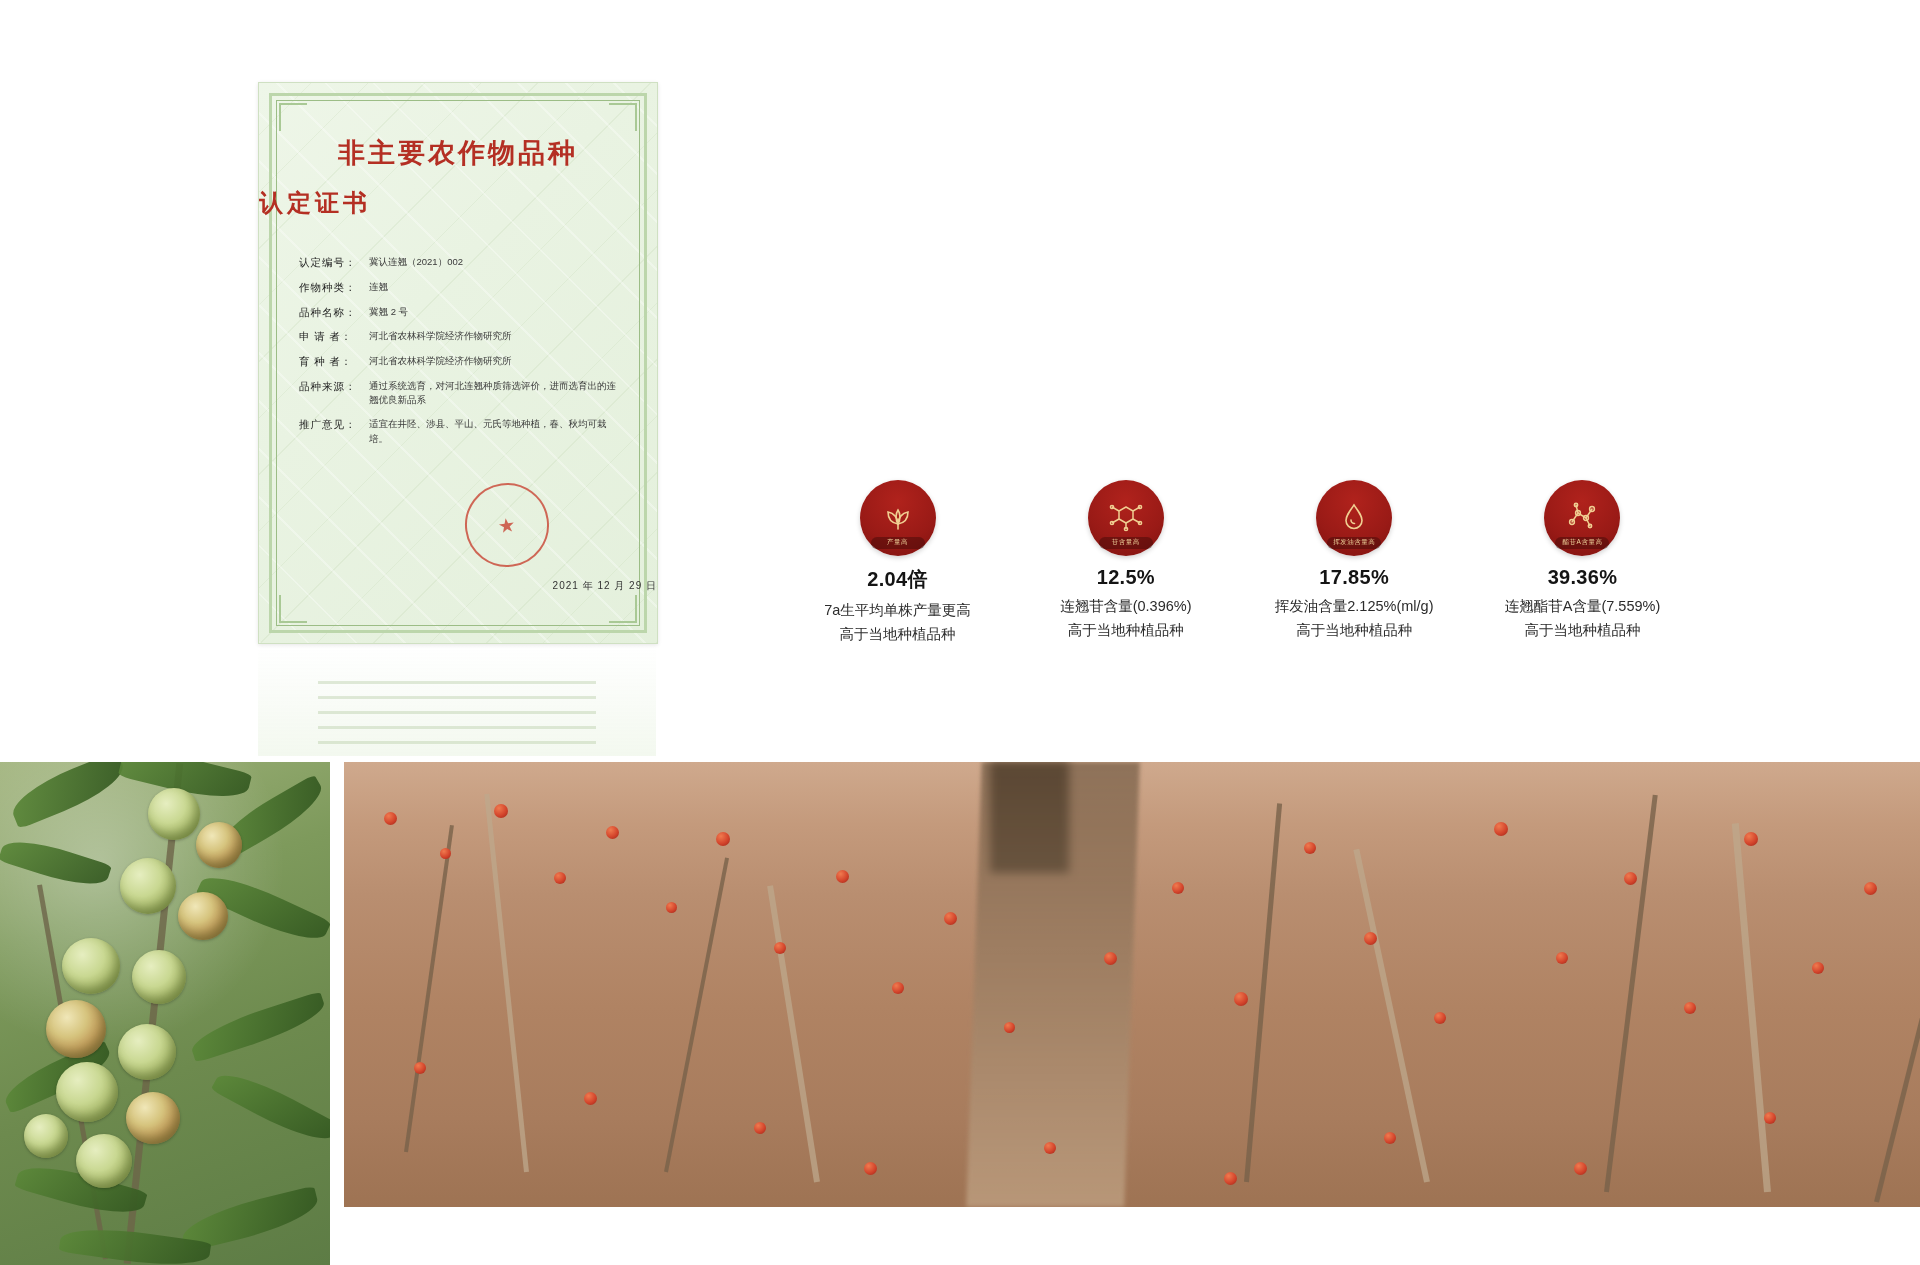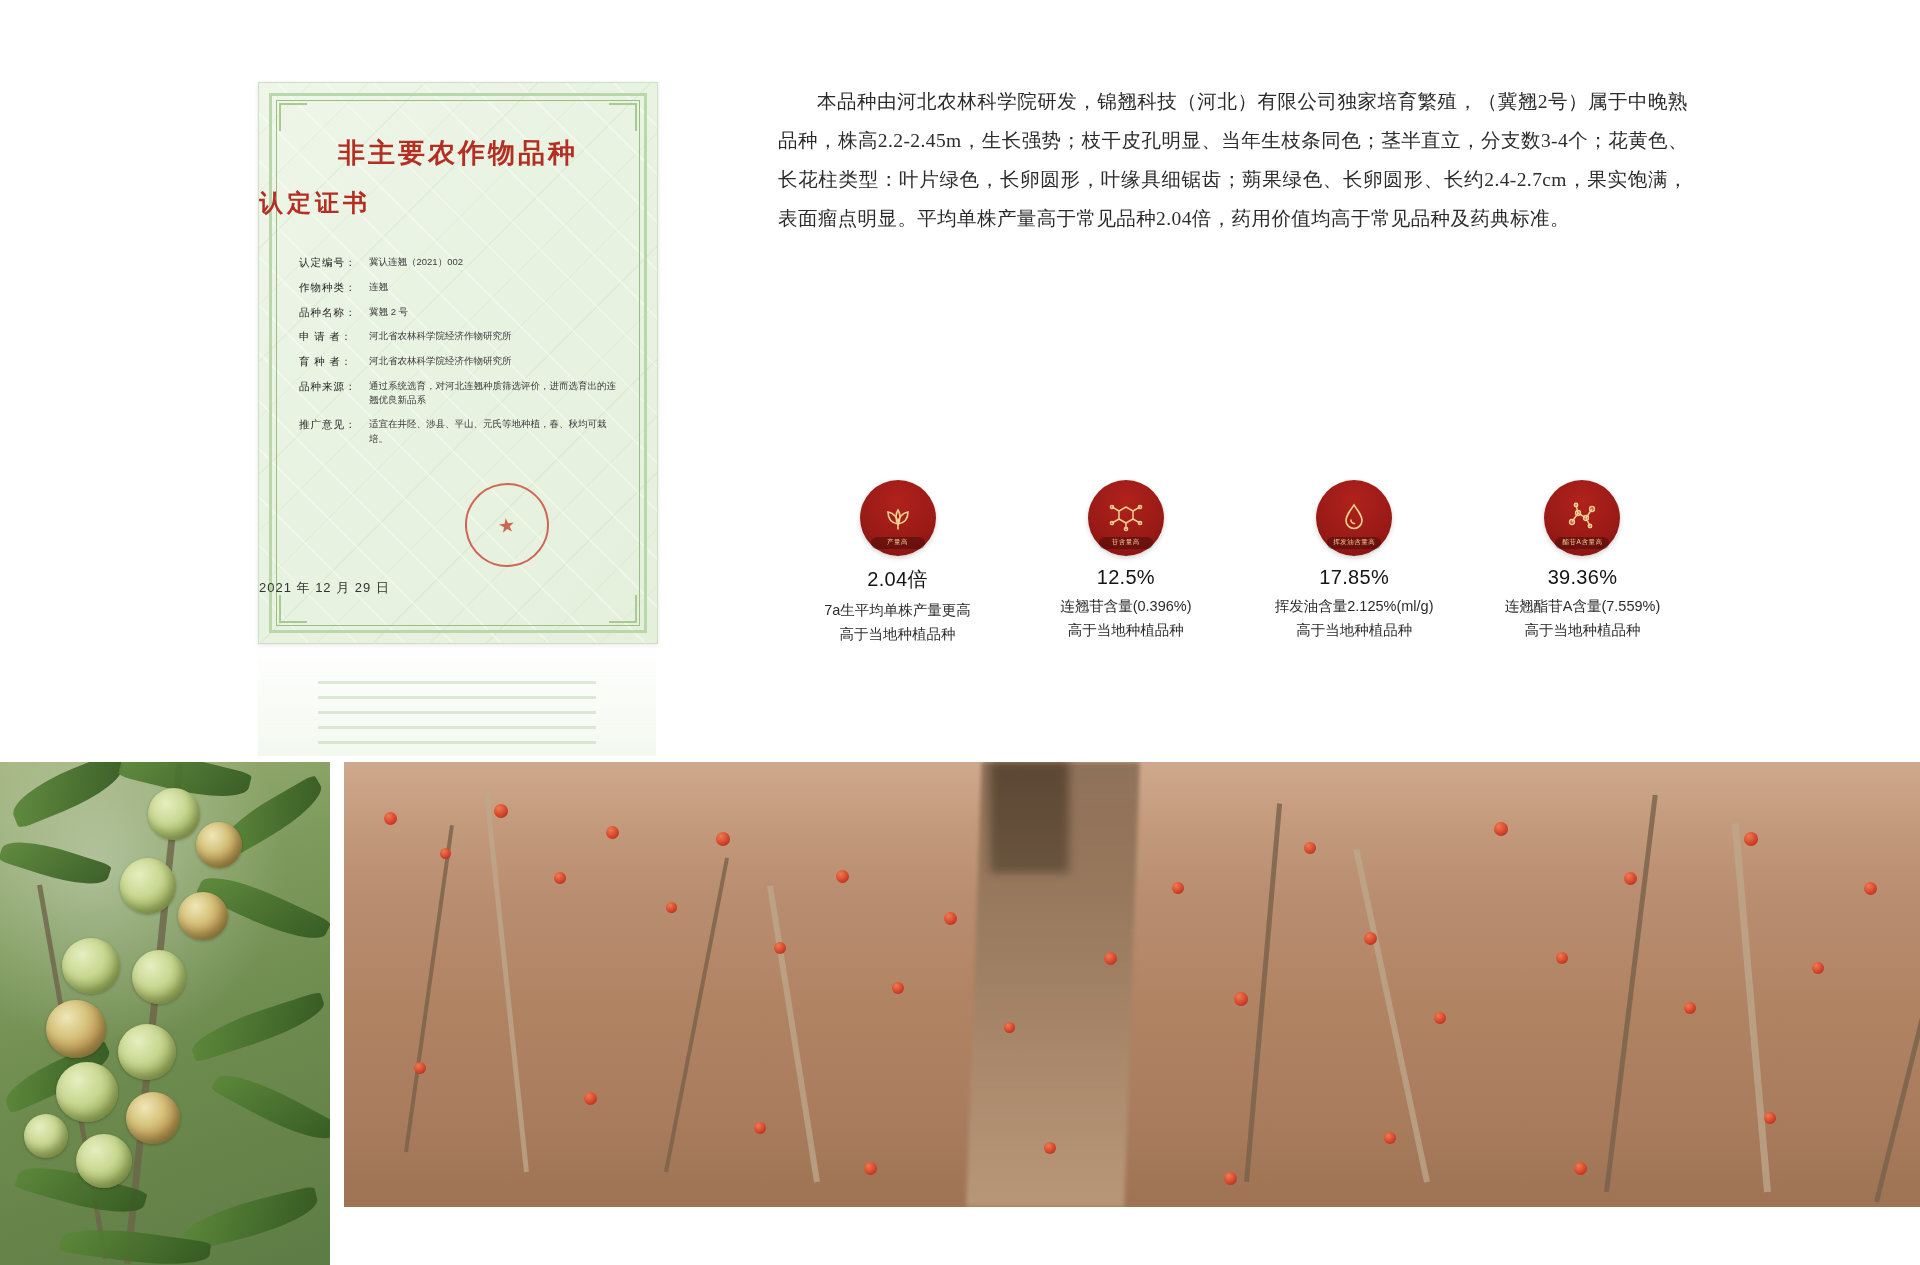--- a/index.html
+++ b/index.html
@@ -139,22 +139,22 @@
   }
   .cert-seal .star {
     position: absolute;
     font-size: 17px;
     line-height: 1;
   }
   .cert-date {
     position: absolute;
     left: 0; right: 0;
     top: 496px;
-    text-align: left;
-    font-size: 13px;
+    text-align: right;
+    font-size: 10px;
     color: #333;
     letter-spacing: 1px;
   }
   .cert-reflection {
     position: absolute;
     left: 258px;
     top: 646px;
     width: 398px;
     height: 110px;
     background: linear-gradient(to bottom, rgba(233,243,226,.55), rgba(255,255,255,0));
@@ -234,21 +234,21 @@
     position: absolute;
     left: 11px;
     right: 11px;
     bottom: 7px;
     height: 12px;
     border-radius: 6px;
     background: rgba(60,8,6,.45);
   }
   .stat-value {
     font-size: 20px;
-    font-weight: normal;
+    font-weight: bold;
     color: #141414;
     margin-bottom: 6px;
     letter-spacing: .3px;
   }
   .stat-line {
     font-size: 14.5px;
     color: #2c2c2c;
     line-height: 1.65;
   }
 
@@ -390,21 +390,20 @@
   </div>
   <div class="cert-reflection">
     <div class="rline"></div>
       <div class="rline"></div>
       <div class="rline"></div>
     <div class="rline"></div>
       <div class="rline"></div>
   </div>
 
   <div class="content-col">
-    <p class="body-text">本品种由河北农林科学院研发，锦翘科技（河北）有限公司独家培育繁殖，（冀翘2号）属于中晚熟品种，株高2.2-2.45m，生长强势；枝干皮孔明显、当年生枝条同色；茎半直立，分支数3-4个；花黄色、长花柱类型：叶片绿色，长卵圆形，叶缘具细锯齿；蒴果绿色、长卵圆形、长约2.4-2.7cm，果实饱满，表面瘤点明显。平均单株产量高于常见品种2.04倍，药用价值均高于常见品种及药典标准。</p>
   </div>
 
   <div class="stats">
 
     <div class="stat">
       <div class="stat-badge">
         <svg width="44" height="44" viewBox="0 0 44 44" aria-hidden="true">
           <g fill="none" stroke="#f0cf92" stroke-width="1.6" stroke-linecap="round">
             <path d="M22 10c-6 0-10 4-10 9 0 4 4 7 10 7s10-3 10-7c0-5-4-9-10-9z" opacity="0"></path>
             <path d="M22 28c0-6-4-11-10-12 0 7 4 11 10 12z"></path>

